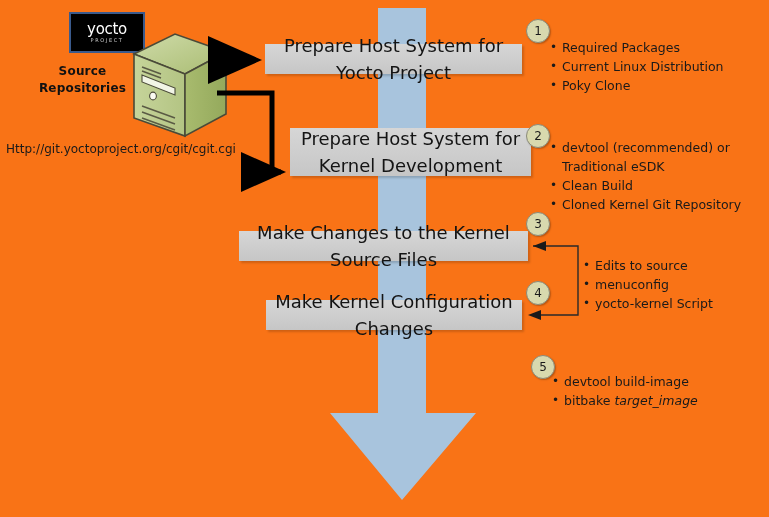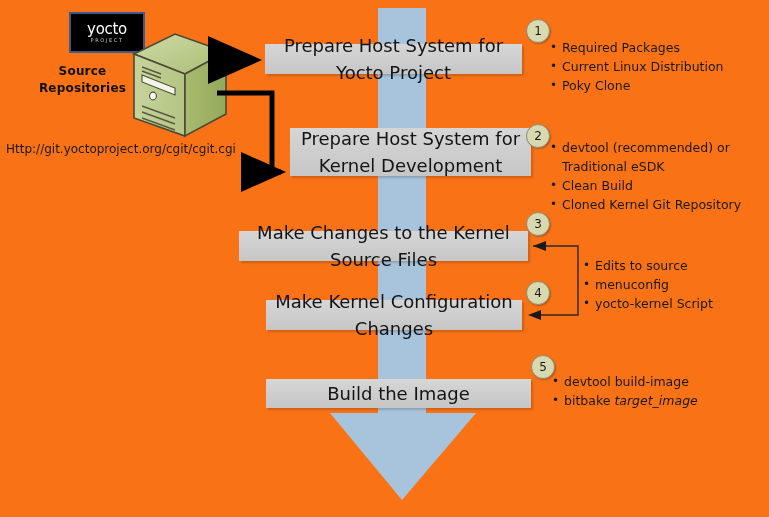--- a/index.html
+++ b/index.html
@@ -234,21 +234,20 @@
 
     <path d="M533,246 L578,246 L578,315 L535,315" fill="none" stroke="#2a2a2a" stroke-width="1.4"></path>
     <polygon points="533,246 546,241 546,251" fill="#1a1a1a"></polygon>
     <polygon points="528,315 541,310 541,320" fill="#1a1a1a"></polygon>
   </svg>
 
   <div class="proc-box" id="box-1">Prepare Host System for Yocto Project</div>
   <div class="proc-box" id="box-2">Prepare Host System for Kernel Development</div>
   <div class="proc-box" id="box-3">Make Changes to the Kernel Source Files</div>
   <div class="proc-box" id="box-4">Make Kernel Configuration Changes</div>
-  <div class="proc-box" id="box-5">Build the Image</div>
 
   <div class="step-circle" id="circle-1">1</div>
   <div class="step-circle" id="circle-2">2</div>
   <div class="step-circle" id="circle-3">3</div>
   <div class="step-circle" id="circle-4">4</div>
   <div class="step-circle" id="circle-5">5</div>
 
   <div class="bullets" id="bullets-1">
     <ul>
       <li>Required Packages</li>

